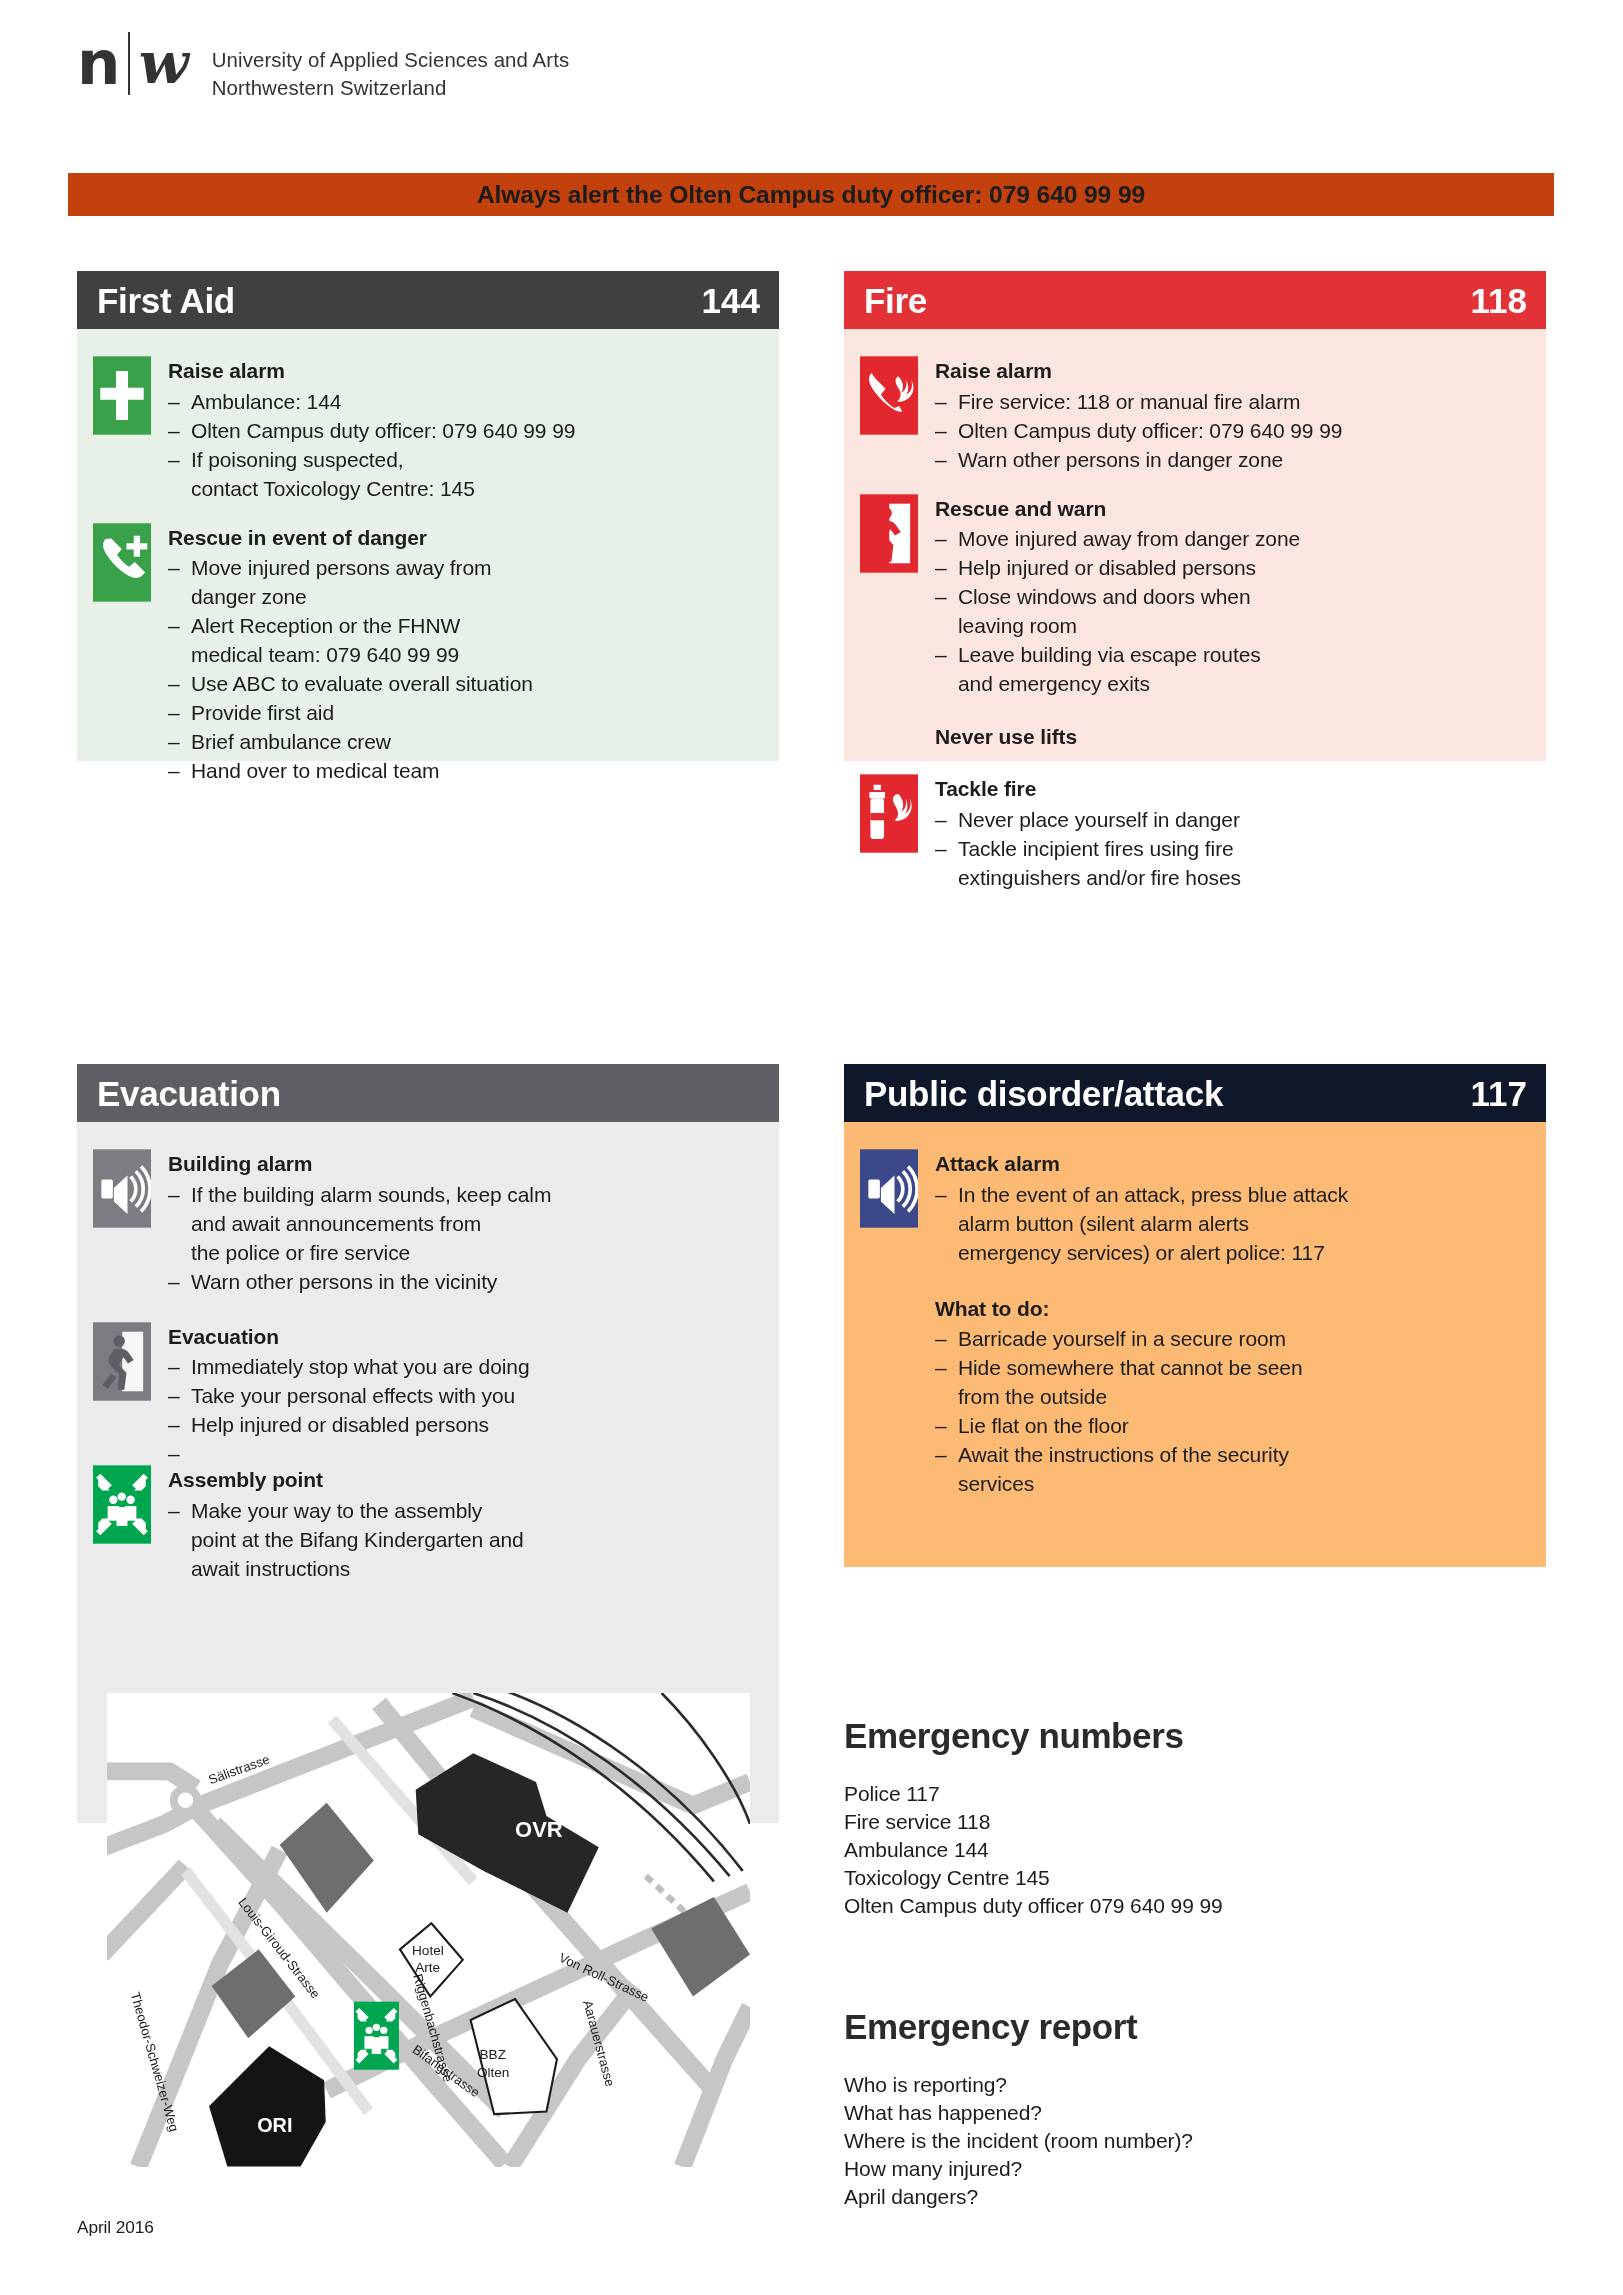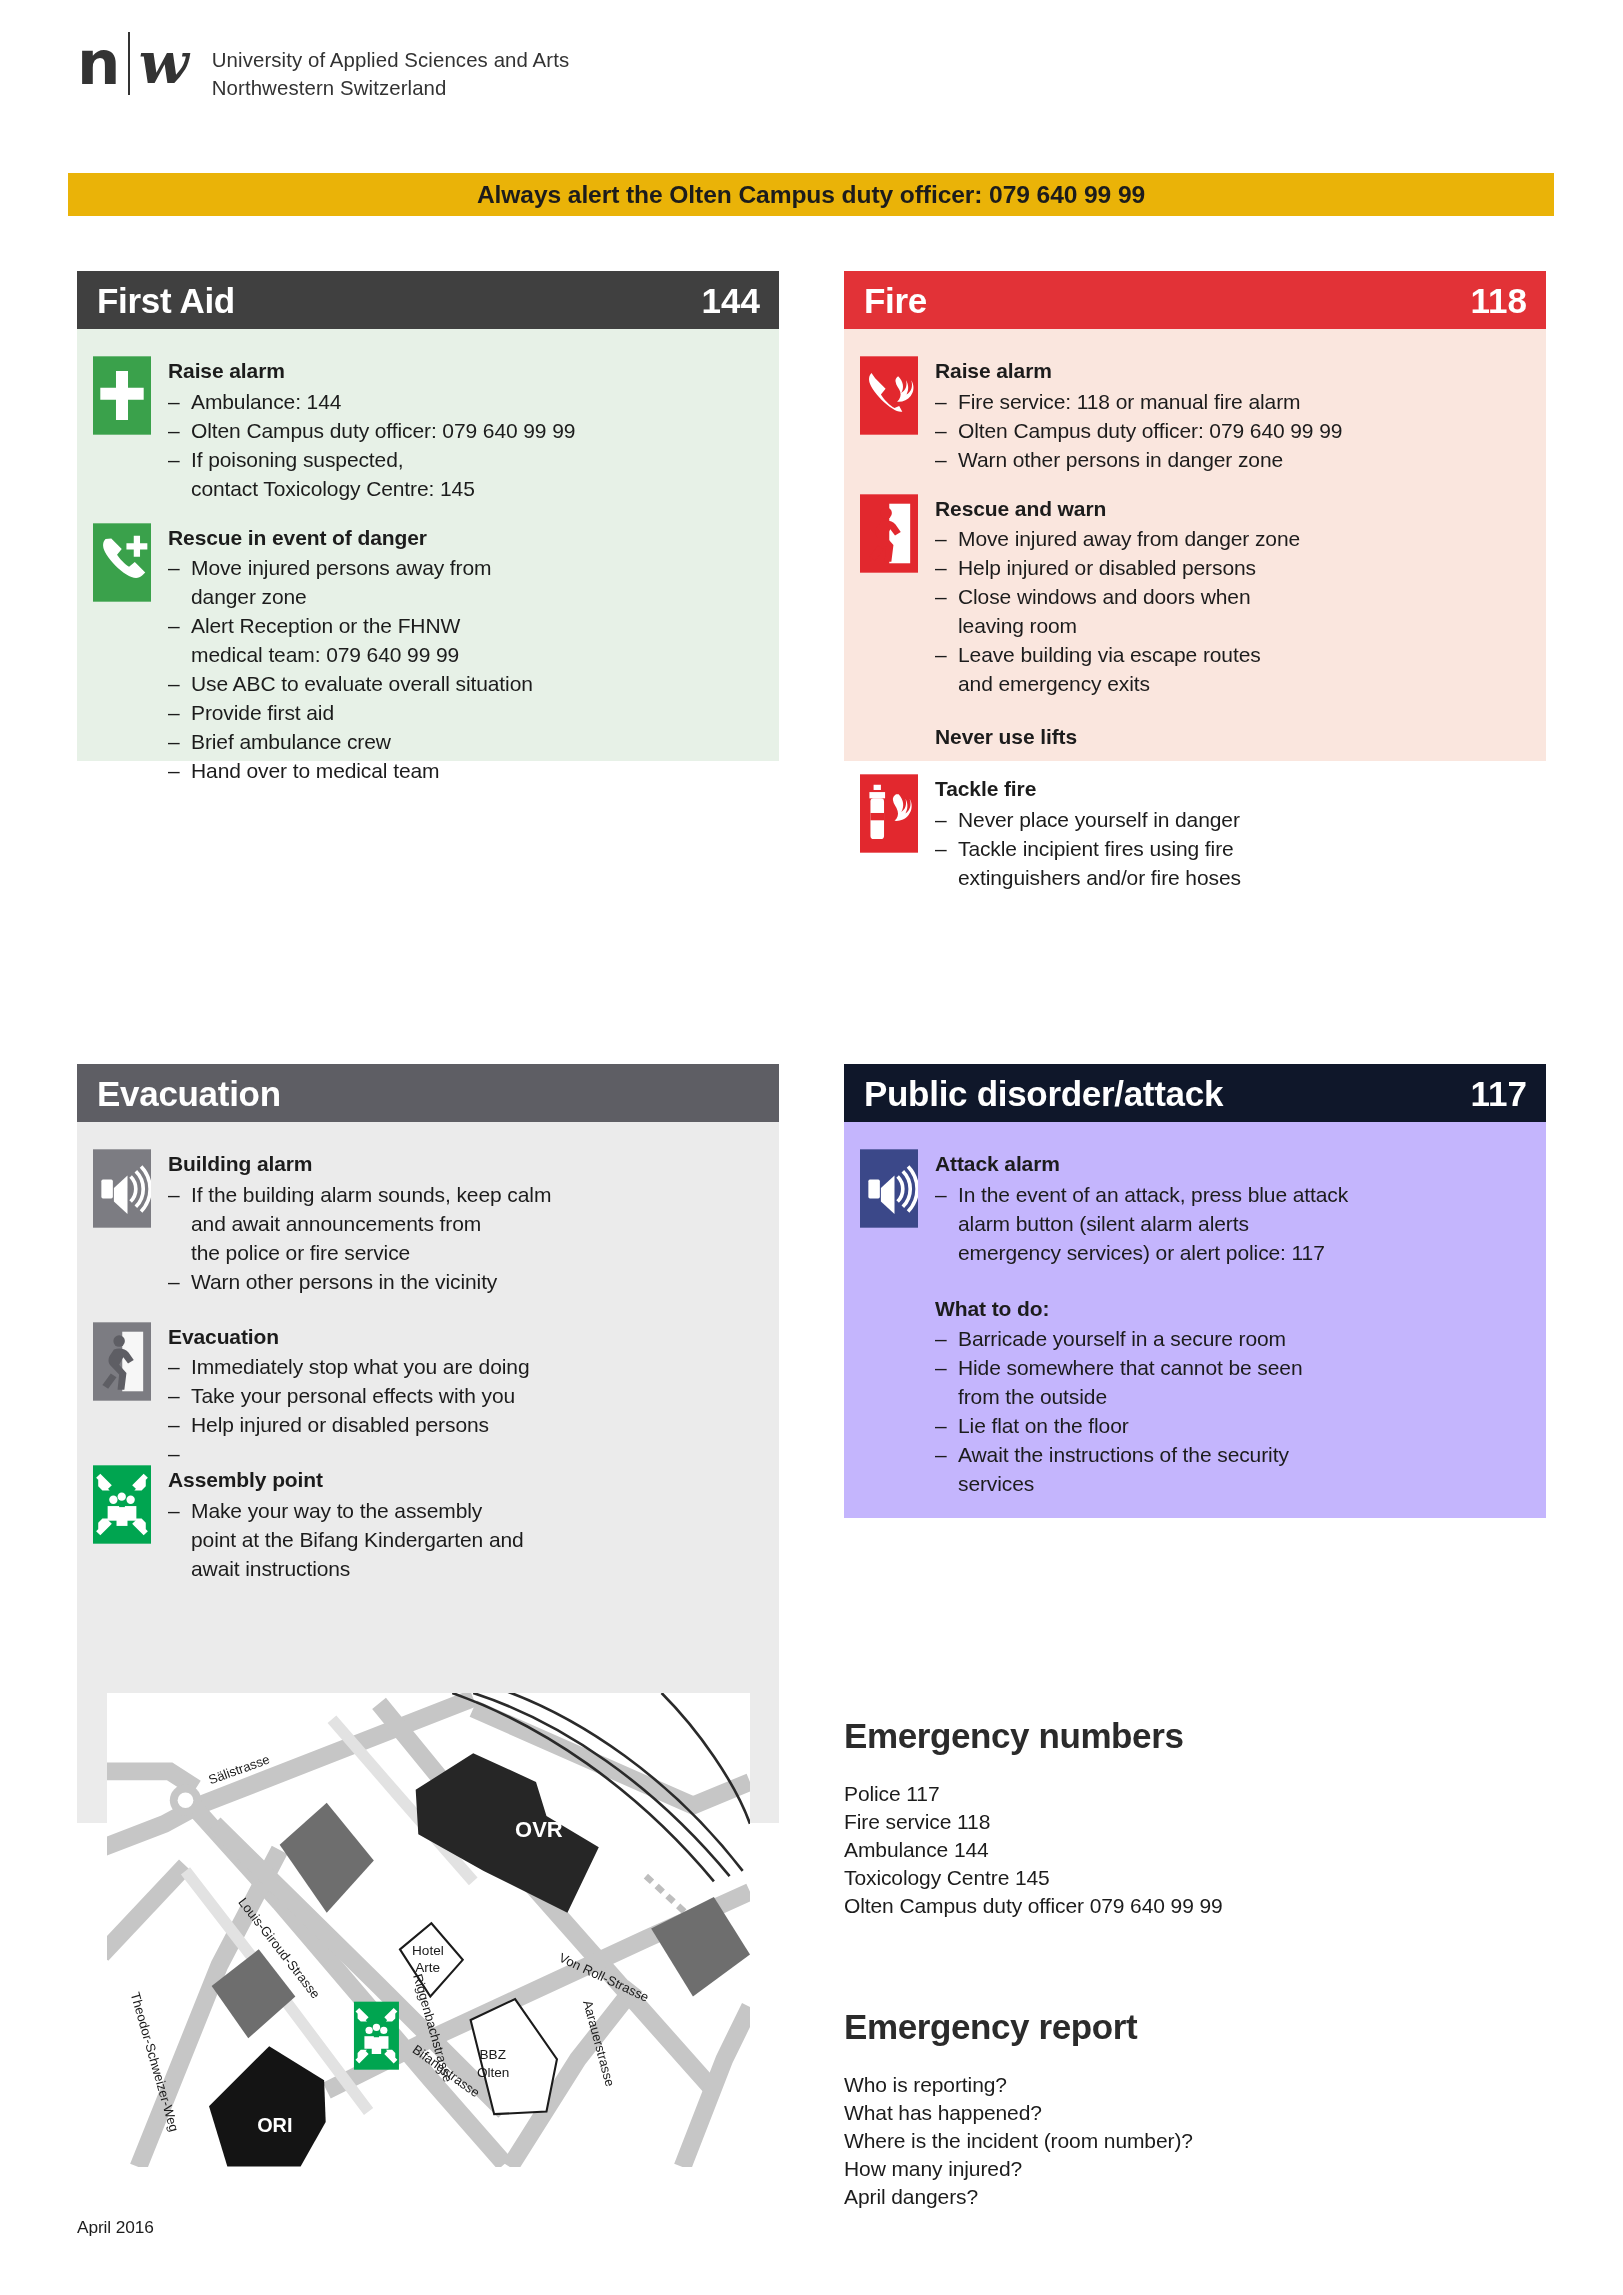--- a/index.html
+++ b/index.html
@@ -28,21 +28,21 @@
   }
   .logo-text {
     margin-left:23px; padding-top:13.6px;
     font-size:20.4px; line-height:28px; font-weight:400; color:#333333;
     letter-spacing:0.1px;
   }
 
   
   .banner {
     position:absolute; left:68px; top:173px; width:1486px; height:43px;
-    background:#eab308;
+    background:#c2410c;
     display:flex; align-items:center; justify-content:center;
   }
   .banner-text { font-size:24.6px; font-weight:700; color:#1c1c1c; letter-spacing:-0.1px; }
 
   
   .panel { position:absolute; }
   .panel-head {
     height:58px; display:flex; align-items:center;
     padding:0 19px 0 20px; box-sizing:border-box; color:#ffffff;
   }
@@ -71,21 +71,21 @@
   #panel-fire { left:844px; top:271px; width:702px; }
   #panel-fire .panel-head { background:#E23237; }
   #panel-fire .panel-body { background:#FAE6DE; height:432px; }
 
   #panel-evac { left:77px; top:1064px; width:702px; }
   #panel-evac .panel-head { background:#5E5E64; }
   #panel-evac .panel-body { background:#EBEBEB; height:701px; padding-bottom:0; }
 
   #panel-attack { left:844px; top:1064px; width:702px; }
   #panel-attack .panel-head { background:#0f172a;padding-left:20px; }
-  #panel-attack .panel-body { background:#c4b5fd; height:396px; }
+  #panel-attack .panel-body { background:#fdba74; height:445px; }
 
   
   .ico { width:58px; height:79px; display:block; }
 
   
   .map-wrap {
     position:absolute; left:107px; top:1693px; width:643px; height:474px;
     background:#ffffff; overflow:hidden;
   }
   .map-svg { display:block; width:643px; height:474px; }

